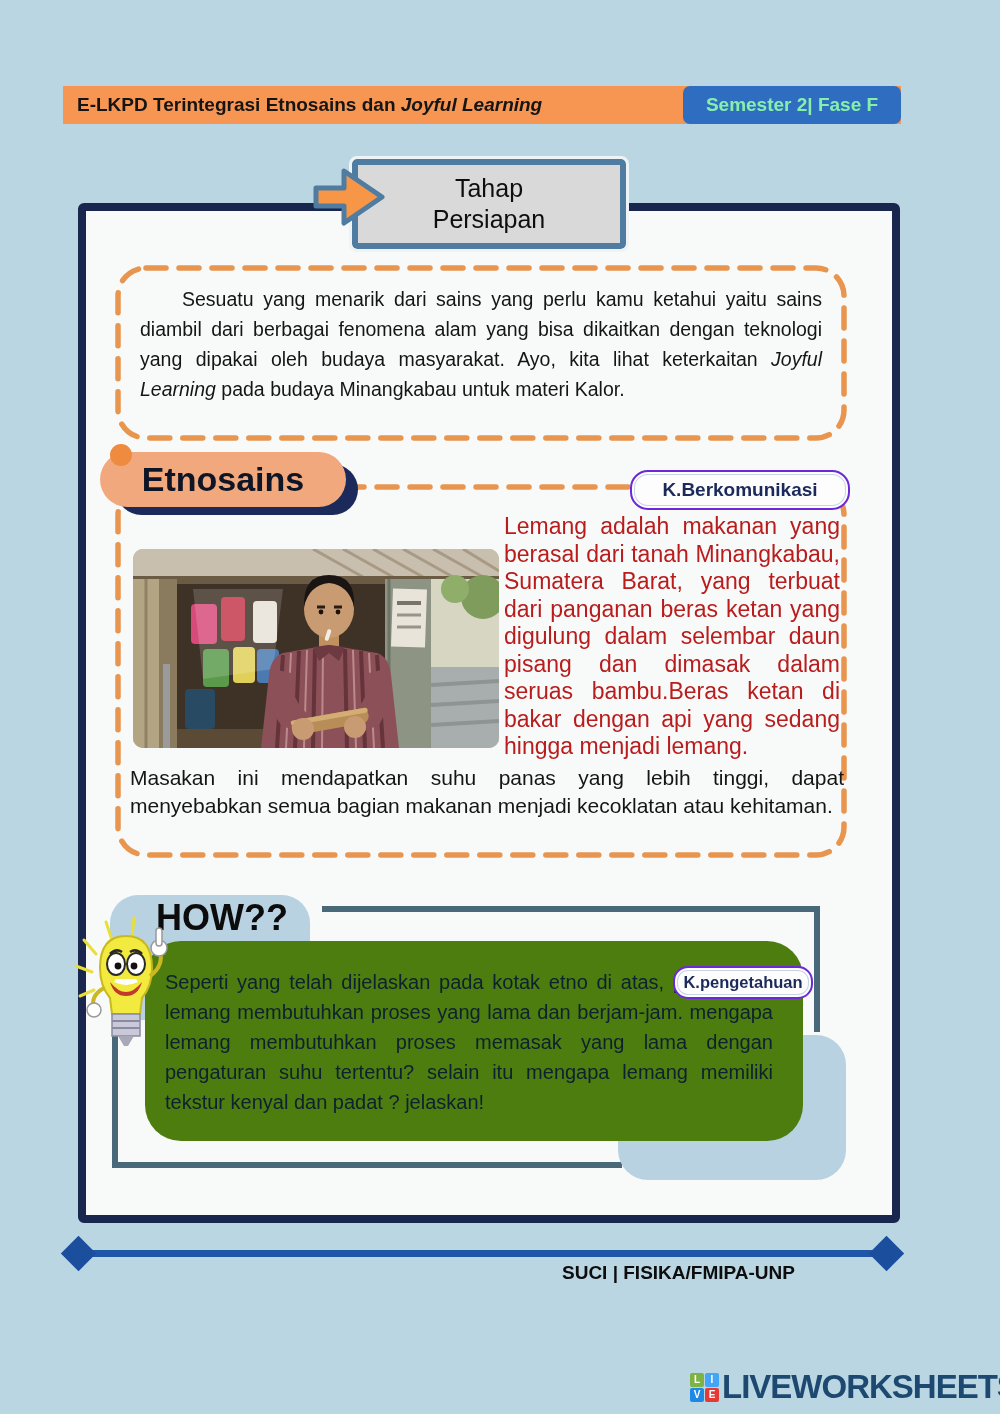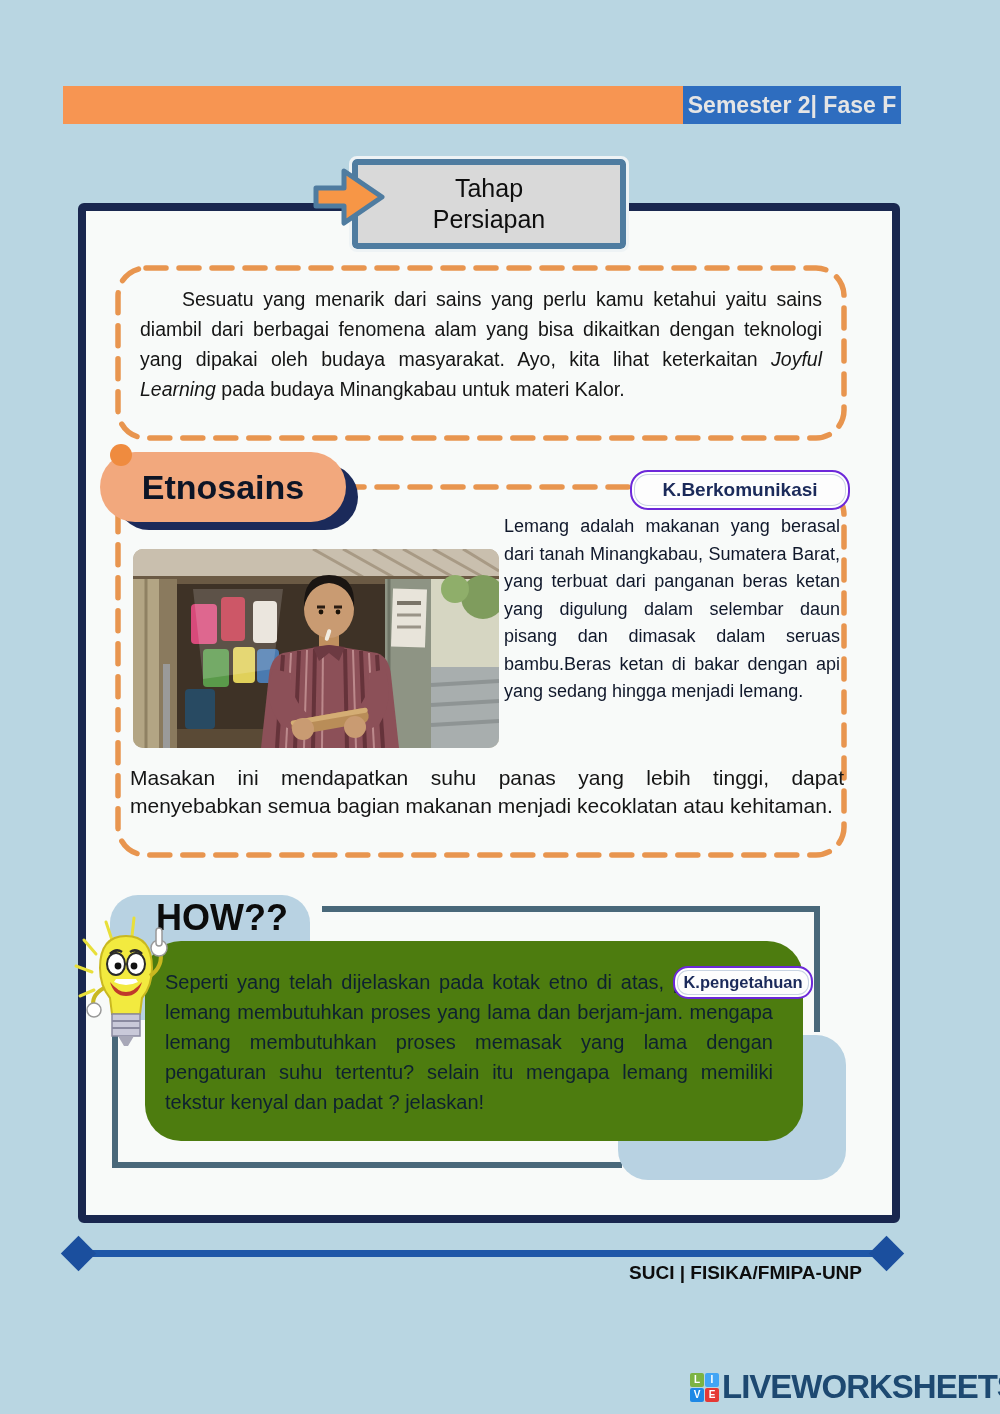--- a/index.html
+++ b/index.html
@@ -10,56 +10,56 @@
     color:#111;
     overflow:hidden;
   }
   .abs{position:absolute;}
 
   
   .header-bar{left:63px;top:86px;width:838px;height:38px;background:#f79552;}
   .header-title{position:absolute;left:14px;top:0;height:38px;line-height:38px;
     font-size:19px;font-weight:bold;color:#151515;white-space:nowrap;}
   .semester-box{position:absolute;right:0;top:0;width:218px;height:38px;background:#2e6dbf;
-    color:#e5e5e5;font-weight:bold;font-size:23px;text-align:center;line-height:38px;}
+    color:#86efac;font-weight:bold;font-size:19px;text-align:center;line-height:38px;border-radius:7px;}
 
   
   .stage-arrow{left:312px;top:164px;width:74px;height:66px;z-index:6;}
   .stage-box{left:352px;top:159px;width:262px;height:78px;background:#d9d9d9;
     border:6px solid #4f7ca0;outline:3px solid #eef3f5;border-radius:5px;z-index:5;
     display:flex;align-items:center;justify-content:center;text-align:center;
     font-size:25px;font-weight:normal;line-height:1.25;color:#0e0e0e;}
 
   
   .panel{left:78px;top:203px;width:822px;height:1020px;background:#f8faf9;
     border:8px solid #19274f;border-radius:6px;box-sizing:border-box;z-index:1;}
 
   .dashed-svg{z-index:2;}
   .intro-text{left:140px;top:284px;width:682px;font-size:19.5px;line-height:30px;
     text-align:justify;color:#151515;z-index:3;}
   .intro-text .indent{display:inline-block;width:42px;}
 
   
-  .etno-pill{left:100px;top:452px;width:246px;height:70px;background:#f2a87d;
+  .etno-pill{left:100px;top:452px;width:246px;height:55px;background:#f2a87d;
     border-radius:36px;z-index:4;display:flex;align-items:center;justify-content:center;
     font-size:34px;font-weight:bold;color:#0d1526;
     box-shadow:14px 10px 0 -2px #1b2a5a;}
   .etno-dot{left:110px;top:444px;width:22px;height:22px;border-radius:50%;
     background:#ef8b3f;z-index:5;}
 
   .badge{background:#fdfdfd;border:2px solid #6d28d9;z-index:4;
     display:flex;align-items:center;justify-content:center;
     font-weight:bold;color:#1b2a5a;box-shadow:inset 0 0 0 2px #fff,inset 0 0 0 3px #c9d4e2;}
   .badge-komunikasi{left:630px;top:470px;width:216px;height:36px;border-radius:18px;font-size:19px;}
   .badge-pengetahuan{left:673px;top:918px;width:136px;height:29px;border-radius:15px;font-size:16.5px;margin-top:48px;}
 
   .photo{left:133px;top:549px;width:366px;height:199px;border-radius:10px;
     overflow:hidden;z-index:3;}
-  .lemang-right{left:504px;top:513px;width:336px;font-size:18px;line-height:27.5px;
-    text-align:justify;color:#0f172a;z-index:3;}
+  .lemang-right{left:504px;top:513px;width:336px;font-size:23px;line-height:27.5px;
+    text-align:justify;color:#b91c1c;z-index:3;}
   .lemang-bottom{left:130px;top:764px;width:714px;font-size:21px;line-height:28px;
     text-align:justify;color:#151515;z-index:3;}
 
   
   .how-bubble{left:110px;top:895px;width:200px;height:125px;border-radius:28px;
     background:#b8d2e2;z-index:2;}
   .how-title{left:156px;top:897px;font-size:36px;font-weight:bold;color:#0c0c0c;z-index:3;}
   .line{background:#49687a;z-index:2;}
   .how-top-line{left:322px;top:906px;width:498px;height:6px;}
   .how-right-line{left:814px;top:906px;width:6px;height:126px;}
@@ -70,35 +70,36 @@
   .how-question-box{left:145px;top:941px;width:658px;height:200px;border-radius:36px;
     background:#4d7c0f;z-index:3;box-sizing:border-box;padding:26px 30px 0 20px;}
   .how-question-box p{margin:0;font-size:20px;line-height:30px;text-align:justify;color:#0e2130;}
   .bulb{left:70px;top:910px;width:118px;height:148px;z-index:5;}
 
   
   .footer-line{left:92px;top:1250px;width:796px;height:7px;background:#1e57a8;z-index:2;}
   .diamond{width:25px;height:25px;background:#1b4f9e;transform:rotate(45deg);z-index:2;}
   .diamond-left{left:66px;top:1241px;}
   .diamond-right{left:874px;top:1241px;}
-  .footer-credit{left:562px;top:1262px;width:300px;text-align:right;
+  .footer-credit{left:562px;top:1262px;width:300px;text-align:left;
     font-size:19px;font-weight:bold;color:#0d0d0d;z-index:2;}
 
   
   .brand{left:690px;top:1368px;display:flex;align-items:center;z-index:2;cursor:pointer;}
   .brand-tiles{display:grid;grid-template-columns:14px 14px;grid-template-rows:14px 14px;
     gap:1px;margin-right:3px;}
   .brand-tiles span{display:flex;align-items:center;justify-content:center;
     color:#fff;font-size:10px;font-weight:bold;border-radius:2px;}
   .brand-name{font-size:33px;font-weight:bold;color:#1d4971;letter-spacing:-1px;}
 </style>
 </head>
 <body>
 
 <div class="abs header-bar">
+  <div class="header-title"><span>E-LKPD Terintegrasi Etnosains dan</span> <i>Joyful Learning</i></div>
   <div class="semester-box">Semester 2| Fase F</div>
 </div>
 
 <div class="abs panel"></div>
 
 <svg class="abs stage-arrow" viewBox="0 0 74 66">
   <polygon points="4,24 32,24 32,7 70,33 32,59 32,42 4,42" fill="#f79646" stroke="#4f7ca0" stroke-width="5" stroke-linejoin="round"></polygon>
 </svg>
 <div class="abs stage-box">
   <div><span>Tahap</span><br><span>Persiapan</span></div>

